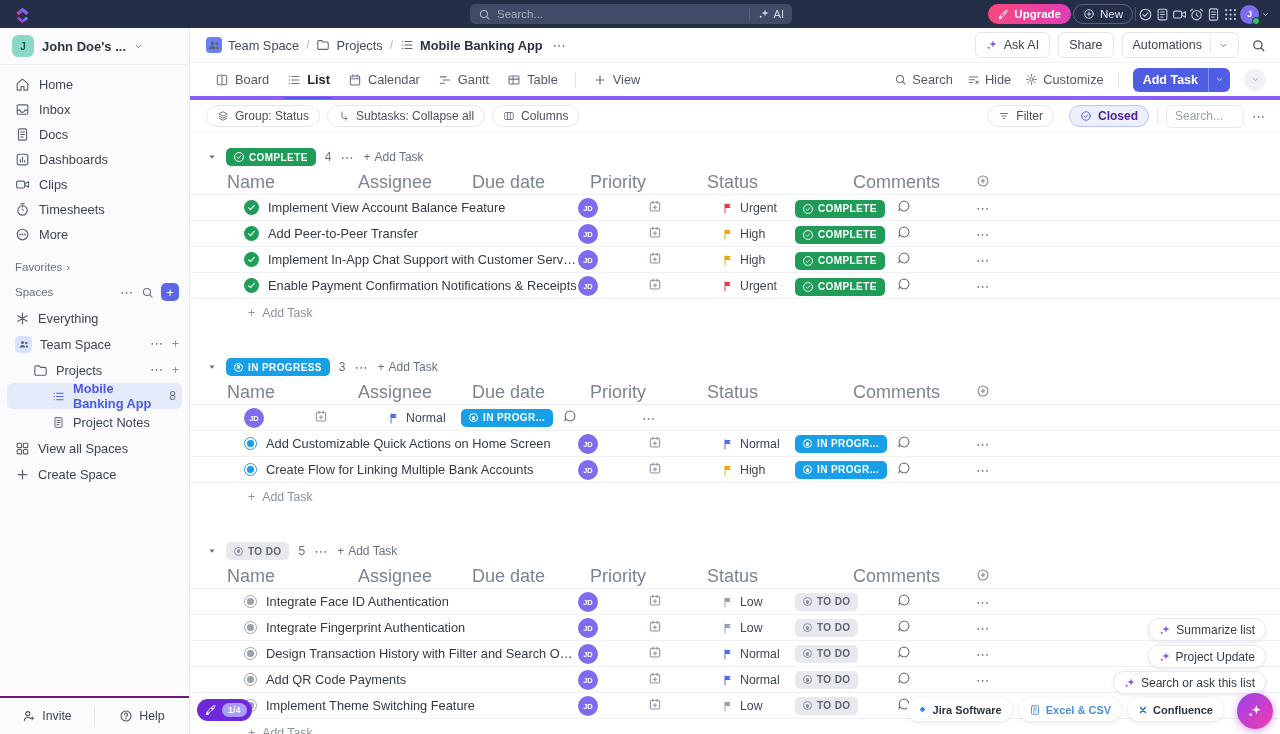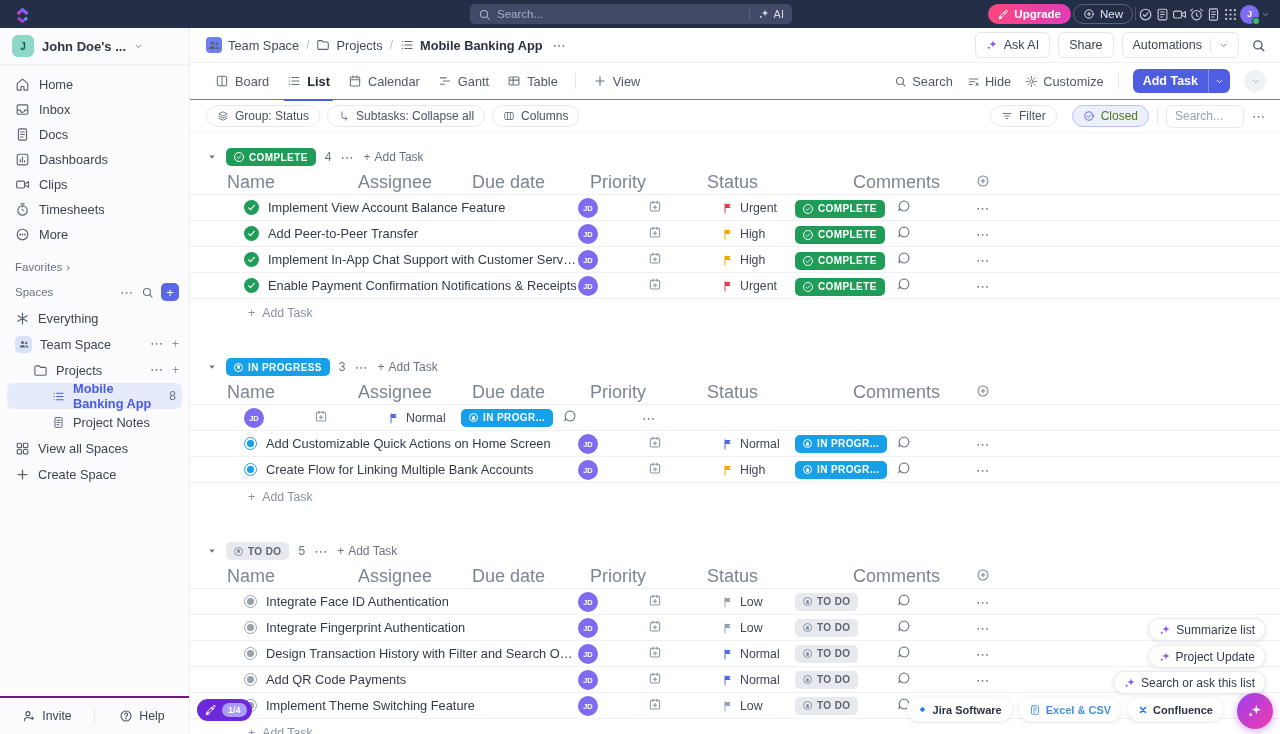--- a/index.html
+++ b/index.html
@@ -53,40 +53,40 @@
   #crumb-row { height:35px; display:flex; align-items:center; padding:0 14px 0 16px; border-bottom:1px solid #f0f1f5; }
   .crumb { display:flex; align-items:center; gap:6px; font-size:12.8px; color:#454c59; }
   .crumb-sep { color:#b6bcc6; margin:0 7px; font-size:12px; }
   .bc-space-ico { width:16px; height:16px; border-radius:4px; background:#6b7ff2; color:#fff; display:flex; align-items:center; justify-content:center; }
   .bc-space-ico .ic { width:11px; height:11px; }
   .crumb .ic { color:#5a6270; width:14px; height:14px; }
   #crumb-right { margin-left:auto; display:flex; align-items:center; gap:8px; }
   .hbtn { height:26px; border:1px solid #e3e6ec; border-radius:6px; background:#fff; display:flex; align-items:center; gap:6px; padding:0 10px; font-size:12.5px; color:#3d4452; cursor:pointer; }
   .hbtn .inner-div { width:1px; height:14px; background:#e3e6ec; margin:0 2px; }
   
-  #tabs-row { height:37px; display:flex; align-items:center; padding:0 14px 0 16px; border-bottom:1px solid #8b5cf6; }
+  #tabs-row { height:37px; display:flex; align-items:center; padding:0 14px 0 16px; border-bottom:4px solid #8b5cf6; }
   .tab { position:relative; height:37px; display:flex; align-items:center; gap:6px; padding:0 9px; font-size:12.8px; color:#515864; cursor:pointer; }
   .tab .ic { width:14px; height:14px; color:#6a7280; }
   .tab.active { color:#23282f; font-weight:700; }
   .tab.active::after { content:""; position:absolute; left:6px; right:6px; bottom:-1px; height:2px; background:#4e5de2; border-radius:2px 2px 0 0; }
   .vtab-div { width:1px; height:16px; background:#e5e7ee; margin:0 8px; }
   #tabs-right { margin-left:auto; display:flex; align-items:center; gap:14px; }
   .flat-act { display:flex; align-items:center; gap:5px; font-size:12.8px; color:#515864; cursor:pointer; }
   .flat-act .ic { width:13px; height:13px; color:#6a7280; }
   #addtask { height:24px; border-radius:6px; background:#4e5de2; color:#fff; display:flex; align-items:center; font-size:12.5px; font-weight:700; overflow:hidden; cursor:pointer; }
   #addtask .at-main { padding:0 10px; }
   #addtask .at-chev { border-left:1px solid rgba(255,255,255,.3); padding:0 6px; height:100%; display:flex; align-items:center; }
   .circle-btn { width:22px; height:22px; border-radius:50%; background:#f0f1f5; display:flex; align-items:center; justify-content:center; color:#5a6270; cursor:pointer; }
   
   #toolbar { height:33px; display:flex; align-items:center; padding:0 14px 0 16px; border-bottom:1px solid #f3f4f7; }
   .pill { height:22px; border:1px solid #e6e8ee; border-radius:12px; background:#fff; display:flex; align-items:center; gap:6px; padding:0 10px; font-size:12px; color:#4a5260; cursor:pointer; }
   .pill .ic { width:12px; height:12px; color:#6a7280; }
   .pill + .pill { margin-left:7px; }
   #toolbar-right { margin-left:auto; display:flex; align-items:center; gap:8px; }
-  .pill.closed { background:#eceffc; border-color:#b9c3f8; color:#4d7c0f; font-weight:400;text-align:center; }
+  .pill.closed { background:#eceffc; border-color:#b9c3f8; color:#4c1d95; font-weight:700;text-align:center; }
   .pill.closed .ic { color:#4d5ae8; }
   .tb2-div { width:1px; height:16px; background:#e5e7ee; }
   #list-search { width:78px; height:23px; border:1px solid #e6e8ee; border-radius:6px; padding:0 8px; display:flex; align-items:center; }
   #list-search input { border:none; outline:none; width:100%; font-size:12px; color:#4a5260; background:transparent; }
   #list-search input::placeholder { color:#9aa2ad; }
   .dots { color:#6a7280; font-size:13px; letter-spacing:1px; cursor:pointer; line-height:1; }
   
   #content { position:absolute; top:106px; left:0; right:0; bottom:0; overflow:hidden; padding-top:10px; }
   .group { margin-bottom:27px; }
   .ghead { height:26px; display:flex; align-items:center; padding-left:17px; gap:9px; }

